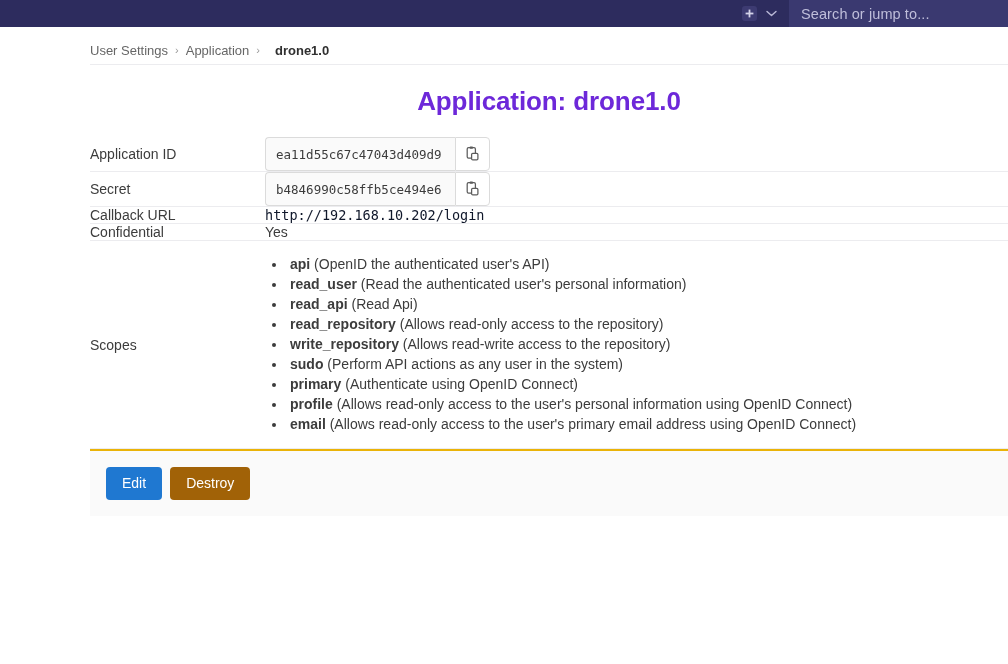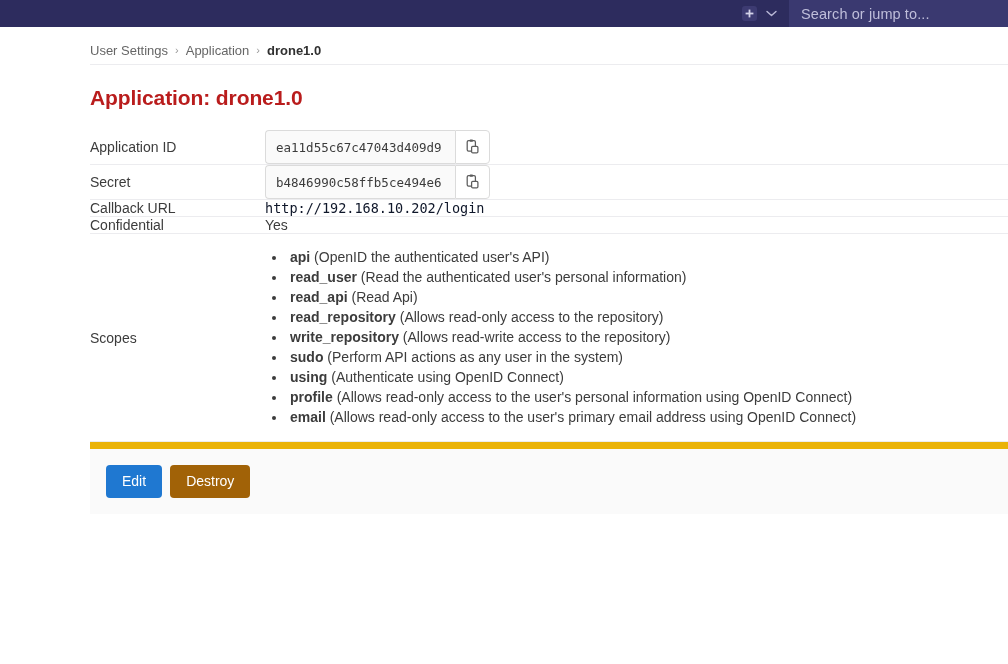--- a/index.html
+++ b/index.html
@@ -67,30 +67,31 @@
     height: 28px;
     display: flex;
     align-items: center;
     gap: 7px;
     font-size: 13px;
     color: #666666;
     padding-top: 9px;
   }
   .breadcrumb .crumb-link { color: #666666; text-decoration: none; }
   .breadcrumb .sep { color: #999999; font-size: 11px; }
-  .breadcrumb .crumb-current { color: #303030; font-weight: bold; }
+  .breadcrumb .crumb-current { color: #303030; font-weight: bold; margin-left: 8px; }
   .rule-full { border-top: 1px solid #ececef; }
 
   .page-title {
-    font-size: 21px;
+    font-size: 26px;
     font-weight: bold;
-    color: #b91c1c;
+    color: #6d28d9;
     padding: 21px 0 20px 0;
     margin: 0;
     letter-spacing: -0.1px;
+    text-align: center;
   }
 
   
   .detail-table {
     width: 918px;
     border-collapse: collapse;
     table-layout: fixed;
   }
   .detail-table tr { border-bottom: 1px solid #ececef; }
   .detail-table td {
@@ -162,21 +163,21 @@
     margin: 0;
     padding: 0 0 0 3px;
   }
   .scopes-list li .scope-name { font-weight: bold; }
   .scope-row .cell-value { padding: 13px 0 14px 0; }
 
   
   .actions-bar {
     width: 918px;
     background: #fafafa;
-    border-top: 7px solid #eab308;
+    border-top: 2px solid #eab308;
     box-sizing: border-box;
     padding: 16px;
     display: flex;
     gap: 8px;
     align-items: center;
   }
   .btn {
     border: none;
     border-radius: 4px;
     font-family: "Liberation Sans", sans-serif;
@@ -274,21 +275,21 @@
       <tr class="scope-row">
         <td class="cell-label">Scopes</td>
         <td class="cell-value">
           <ul class="scopes-list" id="scopes-list">
               <li><span class="scope-name">api</span><span> (OpenID the authenticated user's API)</span></li>
               <li><span class="scope-name">read_user</span><span> (Read the authenticated user's personal information)</span></li>
               <li><span class="scope-name">read_api</span><span> (Read Api)</span></li>
               <li><span class="scope-name">read_repository</span><span> (Allows read-only access to the repository)</span></li>
               <li><span class="scope-name">write_repository</span><span> (Allows read-write access to the repository)</span></li>
               <li><span class="scope-name">sudo</span><span> (Perform API actions as any user in the system)</span></li>
-              <li><span class="scope-name">using</span><span> (Authenticate using OpenID Connect)</span></li>
+              <li><span class="scope-name">primary</span><span> (Authenticate using OpenID Connect)</span></li>
               <li><span class="scope-name">profile</span><span> (Allows read-only access to the user's personal information using OpenID Connect)</span></li>
               <li><span class="scope-name">email</span><span> (Allows read-only access to the user's primary email address using OpenID Connect)</span></li>
             </ul>
         </td>
       </tr>
     </tbody>
   </table>
 
   <div class="actions-bar">
     <button class="btn btn-edit">Edit</button>

